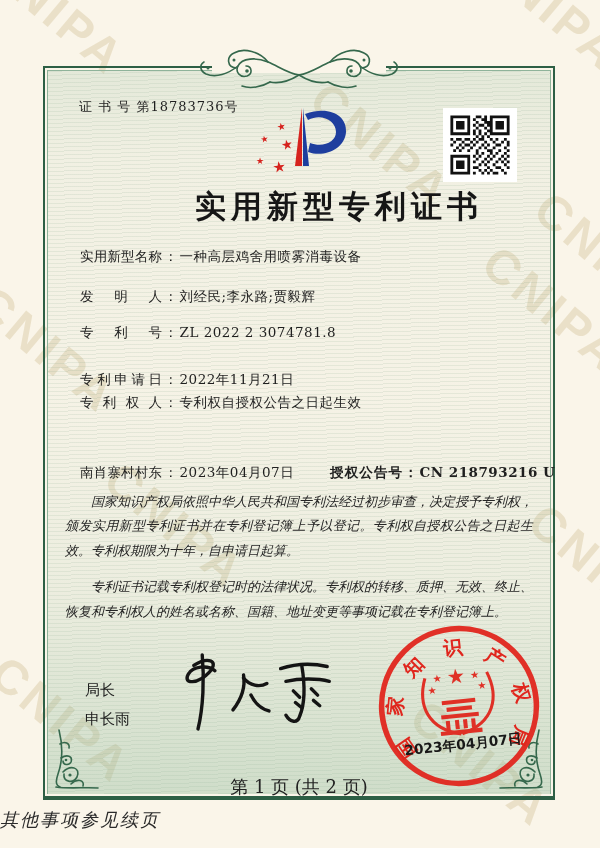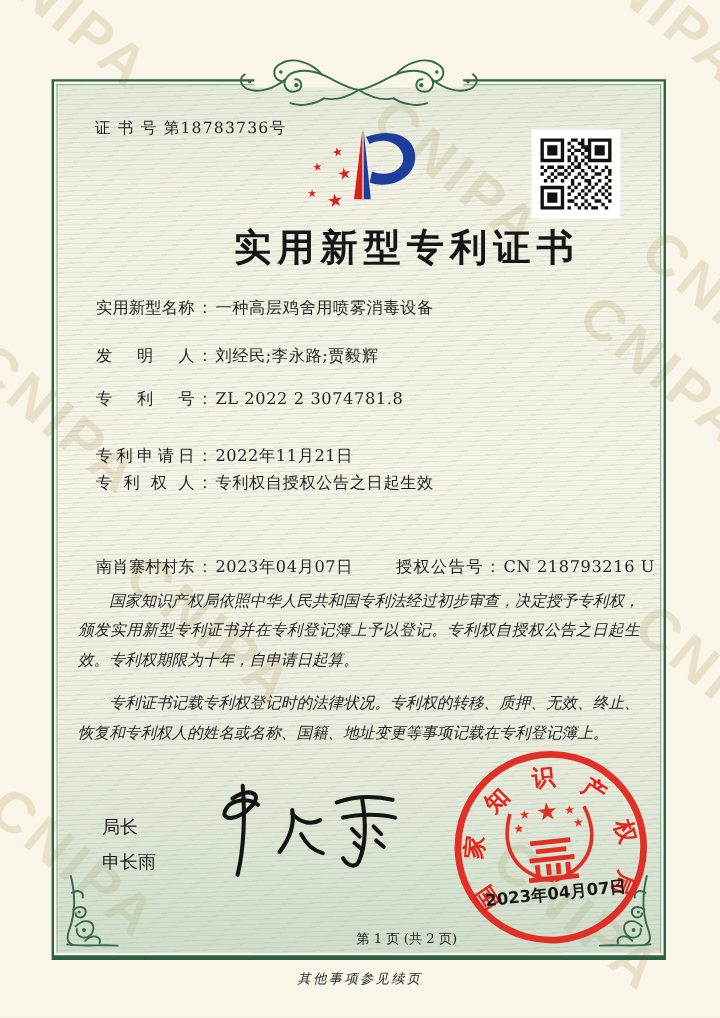--- a/index.html
+++ b/index.html
@@ -36,43 +36,43 @@
   .title{position:absolute;left:0;top:118px;width:100%;text-align:center;
          font-size:31px;font-weight:bold;letter-spacing:5px;color:#161616;margin-left:40px;}
 
   .row{position:absolute;left:35px;font-size:13.5px;color:var(--ink);white-space:nowrap;}
   .row .lbl{display:inline-block;width:82px;text-align:justify;text-align-last:justify;vertical-align:bottom;}
   .row .colon{display:inline-block;margin:0 2px 0 2px;}
   .row .val{letter-spacing:0.5px;}
   .row-name{top:180px;} .row-inventor{top:220px;} .row-patno{top:256px;}
   .row-appdate{top:303px;} .row-patentee{top:326px;} .row-address{top:364px;}
   .row-grant{top:396px;}
-  .grant2{position:absolute;left:250px;top:0;white-space:nowrap;}
+  .grant2{position:absolute;left:250px;top:0;white-space:nowrap;font-weight:bold;}
   .grant2 .lbl{width:72px;}
 
   .paras{position:absolute;left:20px;top:422px;width:468px;font-size:13px;line-height:1.88;
          color:#242424;text-align:justify;font-style:italic;}
   .paras p{margin:0 0 12px 0;text-indent:2em;}
 
   .signer{position:absolute;left:40px;top:608px;font-family:"Liberation Sans","DejaVu Sans",sans-serif;
           font-weight:400;font-size:15px;color:#1b1b1b;line-height:1.9;}
   .signature{position:absolute;left:117px;top:578px;width:180px;height:95px;}
   .signature path{stroke:#141414;stroke-width:3.2;fill:none;stroke-linecap:round;stroke-linejoin:round;}
 
   .seal{position:absolute;left:330px;top:554px;width:168px;height:168px;transform:rotate(-6deg);}
   .seal-ring-char{font-family:"DejaVu Serif","Liberation Serif",serif;font-weight:bold;font-size:19px;
                   fill:var(--seal-red);text-anchor:middle;}
   .seal-date{font-family:"DejaVu Sans","Liberation Sans",sans-serif;font-weight:bold;font-size:13.5px;
              fill:#181818;text-anchor:middle;}
   .emblem-star{fill:var(--seal-red);text-anchor:middle;}
 
-  .page-num{position:absolute;left:0;top:707px;width:100%;text-align:center;font-size:11px;color:#222;padding-left:40px;}
-
-  .footer-note{position:absolute;left:0;top:808px;width:100%;text-align:center;
-               font-size:11px;font-style:italic;letter-spacing:2px;color:#2a2a2a;}
+  .page-num{position:absolute;left:0;top:707px;width:100%;text-align:center;font-size:18px;color:#222;}
+
+  .footer-note{position:absolute;left:0;top:808px;width:100%;text-align:left;
+               font-size:18px;font-style:italic;letter-spacing:2px;color:#2a2a2a;}
 
   .ornament-top{position:absolute;left:50%;top:-23px;transform:translateX(-50%);width:250px;height:46px;}
   .ornament-corner{position:absolute;bottom:2px;width:50px;height:64px;}
   .ornament-corner.left{left:3px;} .ornament-corner.right{right:3px;transform:scaleX(-1);}
   .orn-stroke{stroke:#35684c;fill:none;stroke-width:1.6;stroke-linecap:round;}
   .orn-fill{fill:#35684c;}
 </style>
 </head>
 <body>
 

